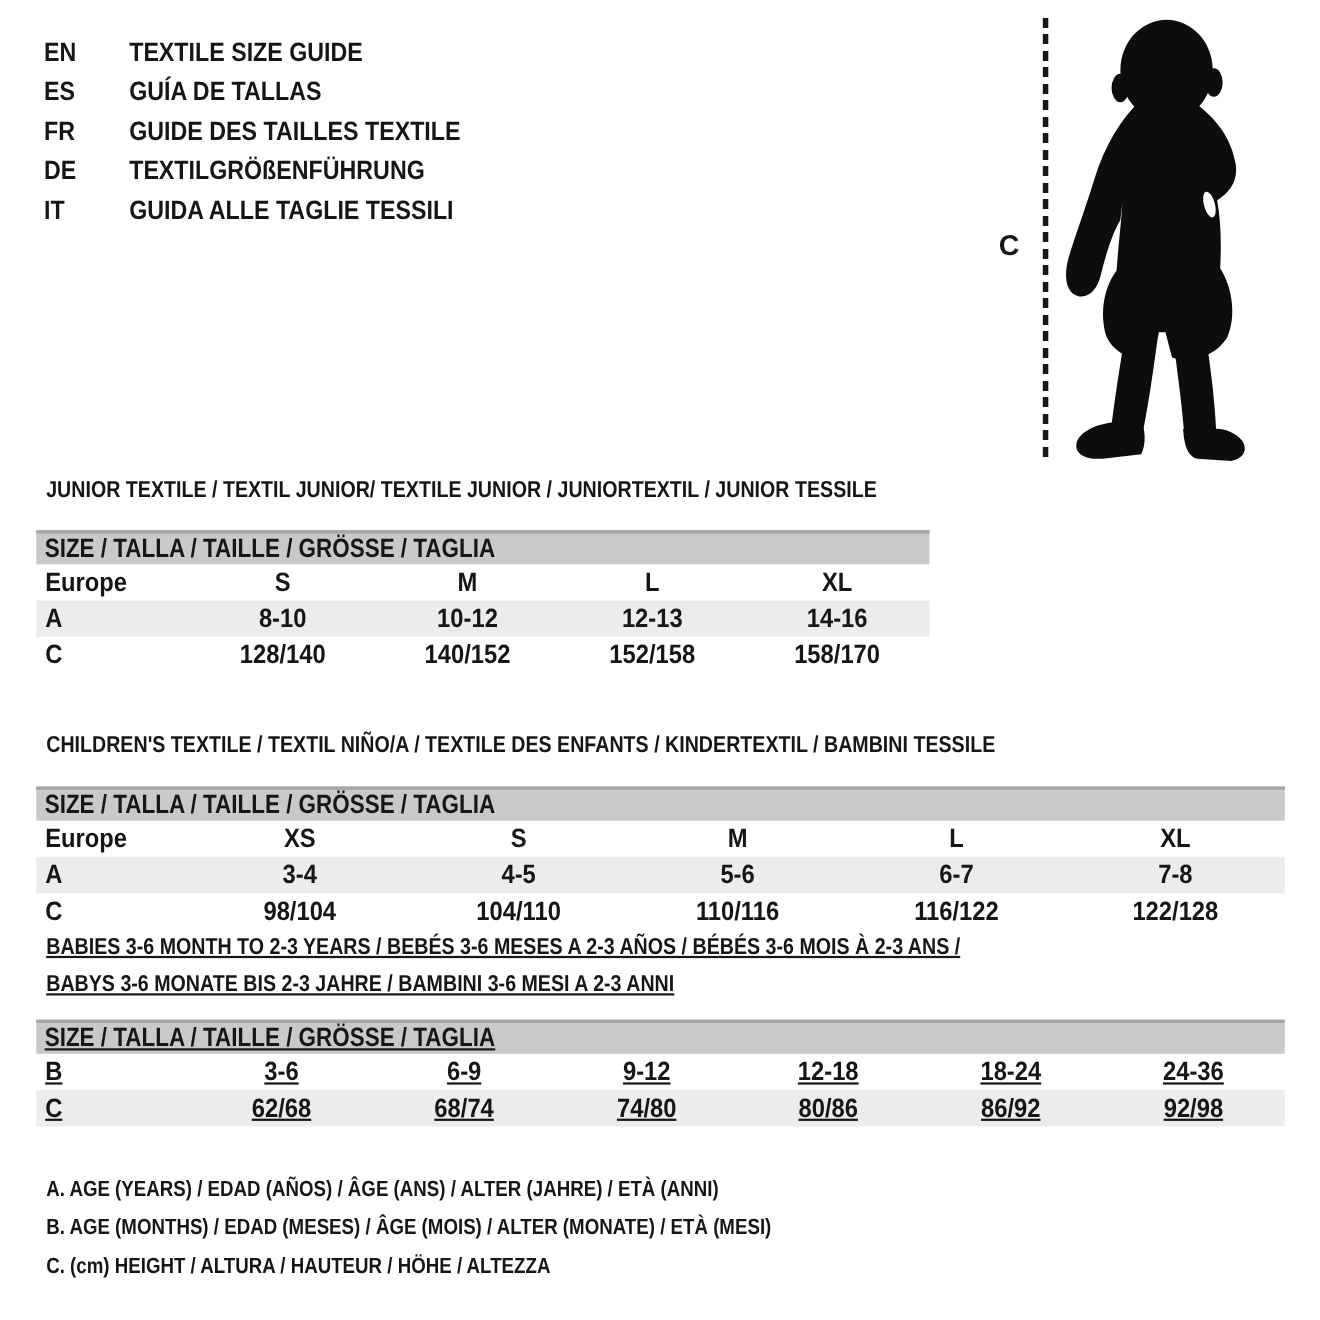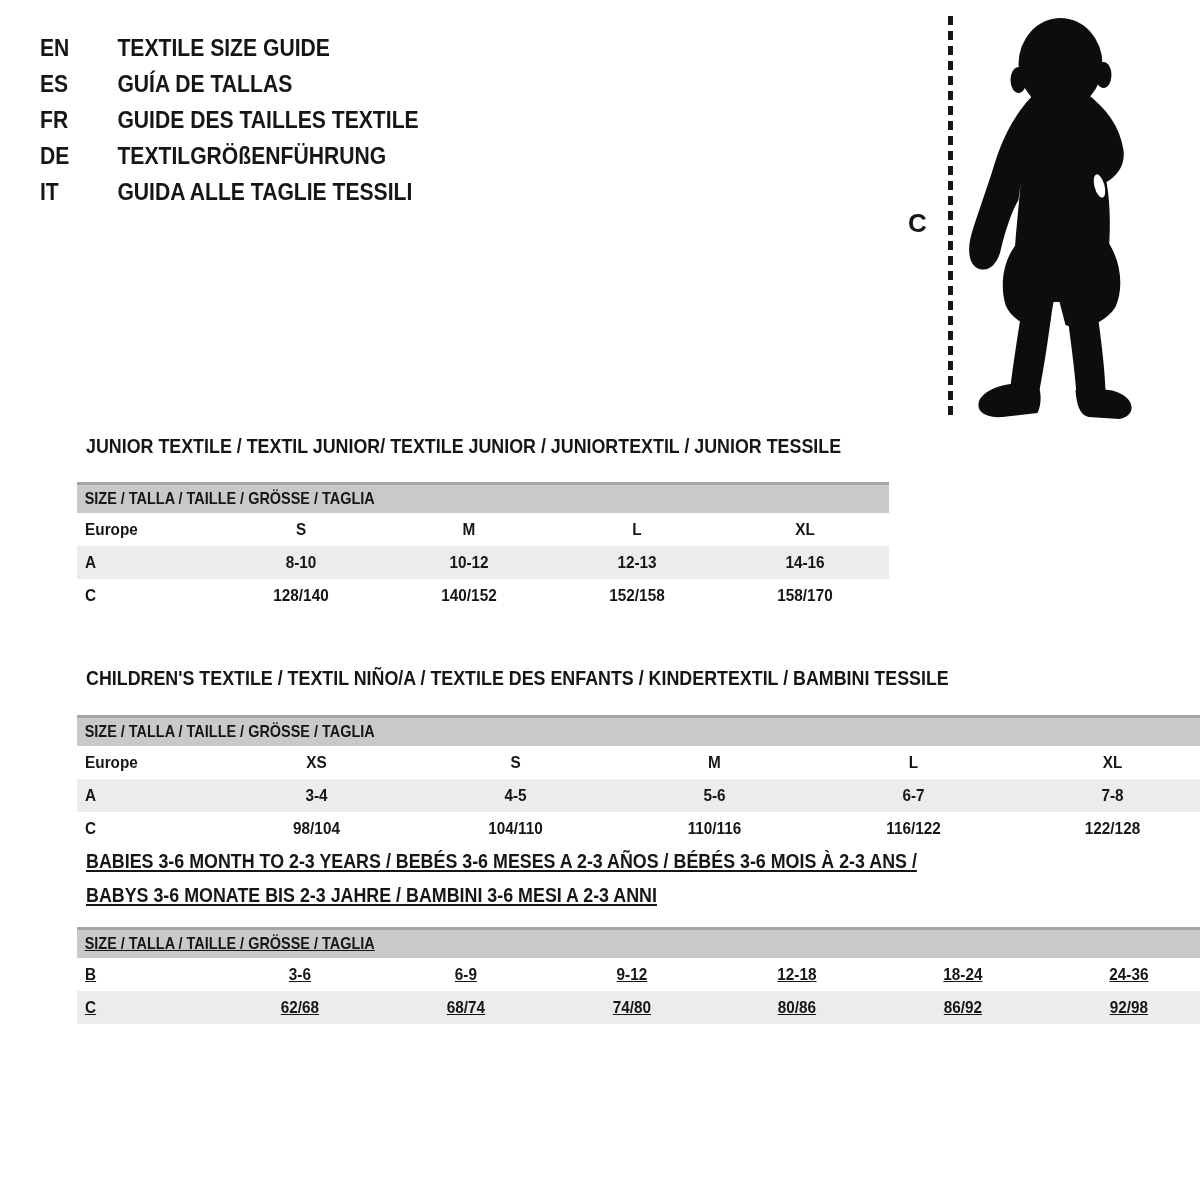--- a/index.html
+++ b/index.html
@@ -12,32 +12,32 @@
   .lang-block{position:absolute;left:40px;top:30px;}
   .lang-row{display:flex;height:36px;align-items:center;font-size:24px;
     transform:scaleX(0.88);transform-origin:left center;white-space:nowrap;}
   .lang-code{width:88px;}
   
   .measure-line{position:absolute;left:948px;top:16px;width:5px;height:400px;
     background:repeating-linear-gradient(to bottom,#161616 0 9px,transparent 9px 15px);}
   .measure-label{position:absolute;left:908px;top:208px;font-size:26px;}
   .baby-svg{position:absolute;left:958px;top:14px;width:186px;height:412px;}
   
-  .table-section{position:absolute;margin-left:44px;}
+  .table-section{position:absolute;}
   #sec-junior{left:33px;top:435px;width:812px;}
   #sec-children{left:33px;top:667px;width:1135px;}
   #sec-babies{left:33px;top:850px;width:1135px;text-decoration:underline;}
   .section-title{font-size:21px;line-height:21px;height:21px;margin-left:9px;
     white-space:nowrap;transform:scaleX(0.85);transform-origin:left center;}
   #sec-babies .section-title + .section-title{margin-top:13px;}
   #sec-junior .size-table{margin-top:26px;}
   #sec-children .size-table{margin-top:27px;}
   #sec-babies .size-table{margin-top:22px;}
   .size-table{width:100%;}
-  .trow{display:flex;height:33px;align-items:center;font-size:17px;}
+  .trow{display:flex;height:33px;align-items:center;font-size:24px;}
   .trow.alt{background:#ececec;}
   .thead{height:31px;background:#c9c9c9;border-top:3px solid #a6a6a6;box-sizing:border-box;}
   .size-header{display:inline-block;padding-left:9px;white-space:nowrap;
     transform:scaleX(0.85);transform-origin:left center;}
   .tlabel{width:131px;padding-left:9px;box-sizing:content-box;
     transform:scaleX(0.9);transform-origin:left center;white-space:nowrap;}
   .tcell{flex:1;text-align:center;transform:scaleX(0.9);white-space:nowrap;}
   
   .legend{position:absolute;left:42px;top:1071px;}
   .legend-line{height:35px;line-height:21px;font-size:20px;white-space:nowrap;
@@ -176,14 +176,19 @@
         <span class="tcell">62/68</span>
         <span class="tcell">68/74</span>
         <span class="tcell">74/80</span>
         <span class="tcell">80/86</span>
         <span class="tcell">86/92</span>
         <span class="tcell">92/98</span>
       </div>
     </div>
   </section>
 
+  <section class="legend">
+    <div class="legend-line">A. AGE (YEARS) / EDAD (AÑOS) / ÂGE (ANS) / ALTER (JAHRE) / ETÀ (ANNI)</div>
+    <div class="legend-line">B. AGE (MONTHS) / EDAD (MESES) / ÂGE (MOIS) / ALTER (MONATE) / ETÀ (MESI)</div>
+    <div class="legend-line">C. (cm) HEIGHT / ALTURA / HAUTEUR / HÖHE / ALTEZZA</div>
+  </section>
 
 </div>
 
 </body></html>

